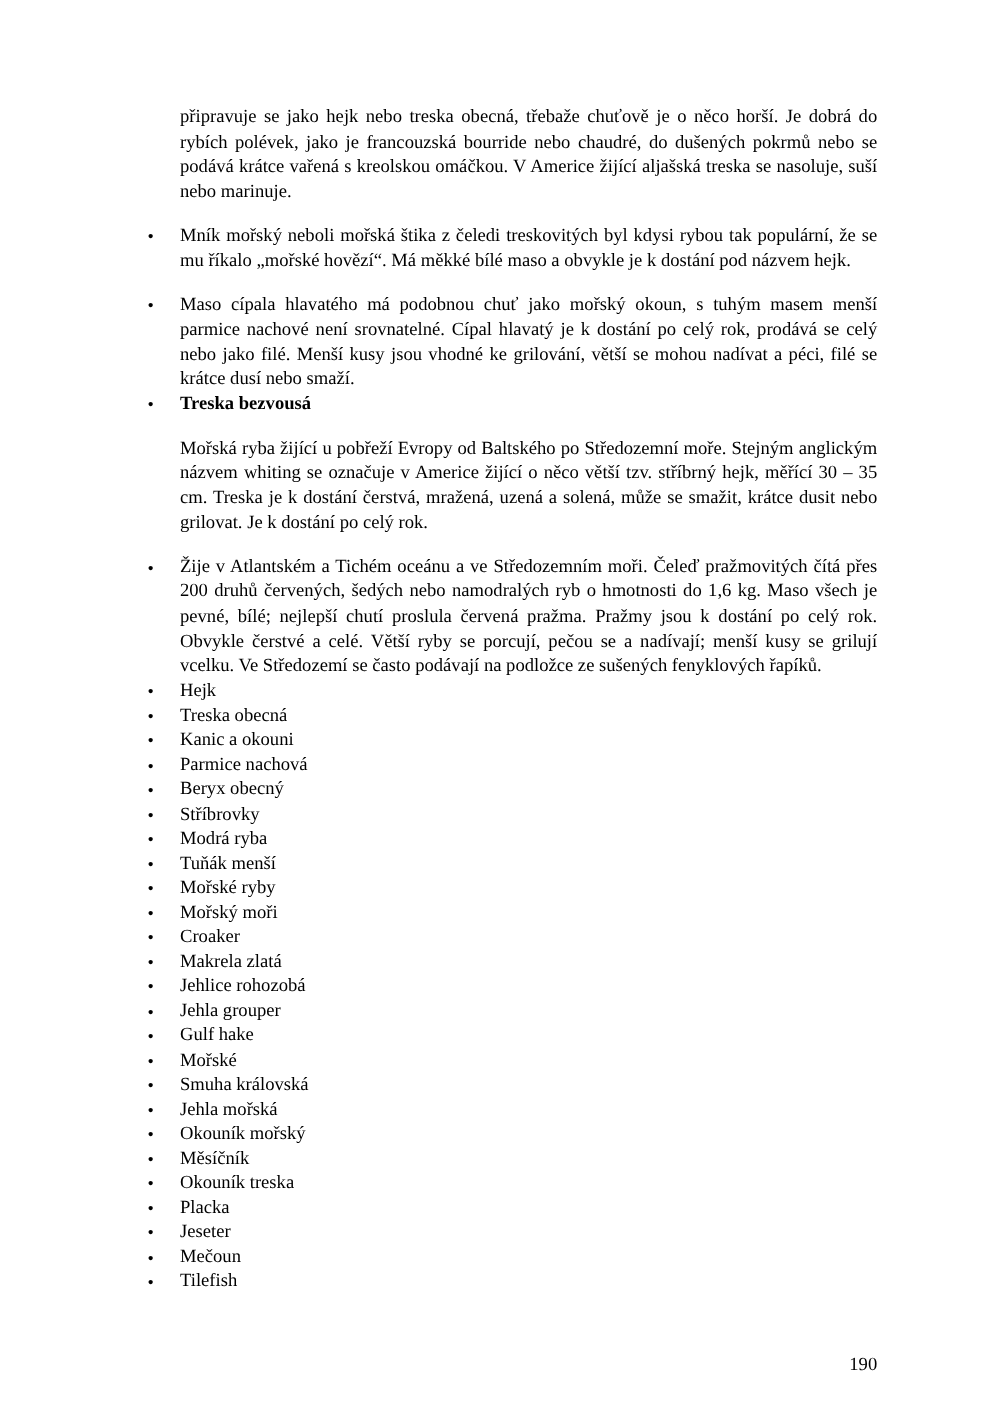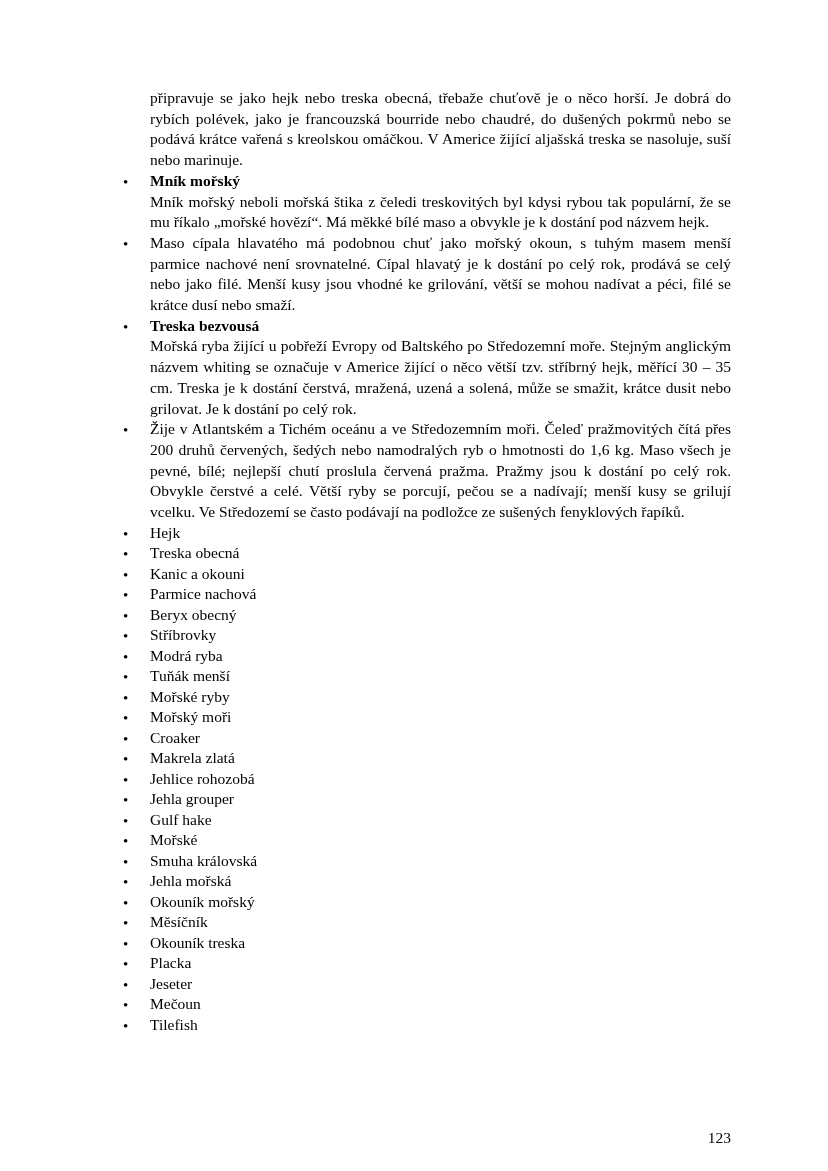--- a/index.html
+++ b/index.html
@@ -37,20 +37,21 @@
   }
   .entry-title {
     font-weight: bold;
     font-size: 15.5px;
     line-height: 20.7px;
   }
   .entry-body {
     font-size: 15.5px;
     line-height: 20.7px;
     text-align: justify;
+    margin-top: 16px;
   }
   .fish-list {
     list-style: none;
   }
   .fish-item {
     position: relative;
     font-size: 15.5px;
     line-height: 20.5px;
   }
   .page-number {
@@ -66,21 +67,20 @@
 <div class="page">
   <div class="content">
 
     <p class="para">připravuje se jako hejk nebo treska obecná, třebaže chuťově je o něco horší. Je dobrá do rybích polévek, jako je francouzská bourride nebo chaudré, do dušených pokrmů nebo se podává krátce vařená s kreolskou omáčkou. V Americe žijící aljašská treska se nasoluje, suší nebo marinuje.</p>
 
     <div>
 
       <div class="entry">
         <span class="bullet">•</span>
         <div class="entry-text">
-          <p class="entry-title">Mník mořský</p>
           <p class="entry-body">Mník mořský neboli mořská štika z čeledi treskovitých byl kdysi rybou tak populární, že se mu říkalo „mořské hovězí“. Má měkké bílé maso a obvykle je k dostání pod názvem hejk.</p>
         </div>
       </div>
 
       <div class="entry">
         <span class="bullet">•</span>
         <div class="entry-text">
           <p class="entry-body">Maso cípala hlavatého má podobnou chuť jako mořský okoun, s tuhým masem menší parmice nachové není srovnatelné. Cípal hlavatý je k dostání po celý rok, prodává se celý nebo jako filé. Menší kusy jsou vhodné ke grilování, větší se mohou nadívat a péci, filé se krátce dusí nebo smaží.</p>
         </div>
       </div>
@@ -125,14 +125,14 @@
       <li class="fish-item"><span class="bullet">•</span><span>Měsíčník</span></li>
       <li class="fish-item"><span class="bullet">•</span><span>Okouník treska</span></li>
       <li class="fish-item"><span class="bullet">•</span><span>Placka</span></li>
       <li class="fish-item"><span class="bullet">•</span><span>Jeseter</span></li>
       <li class="fish-item"><span class="bullet">•</span><span>Mečoun</span></li>
       <li class="fish-item"><span class="bullet">•</span><span>Tilefish</span></li>
     </ul>
 
   </div>
 
-  <div class="page-number">123</div>
+  <div class="page-number">190</div>
 </div>
 
 </body></html>

